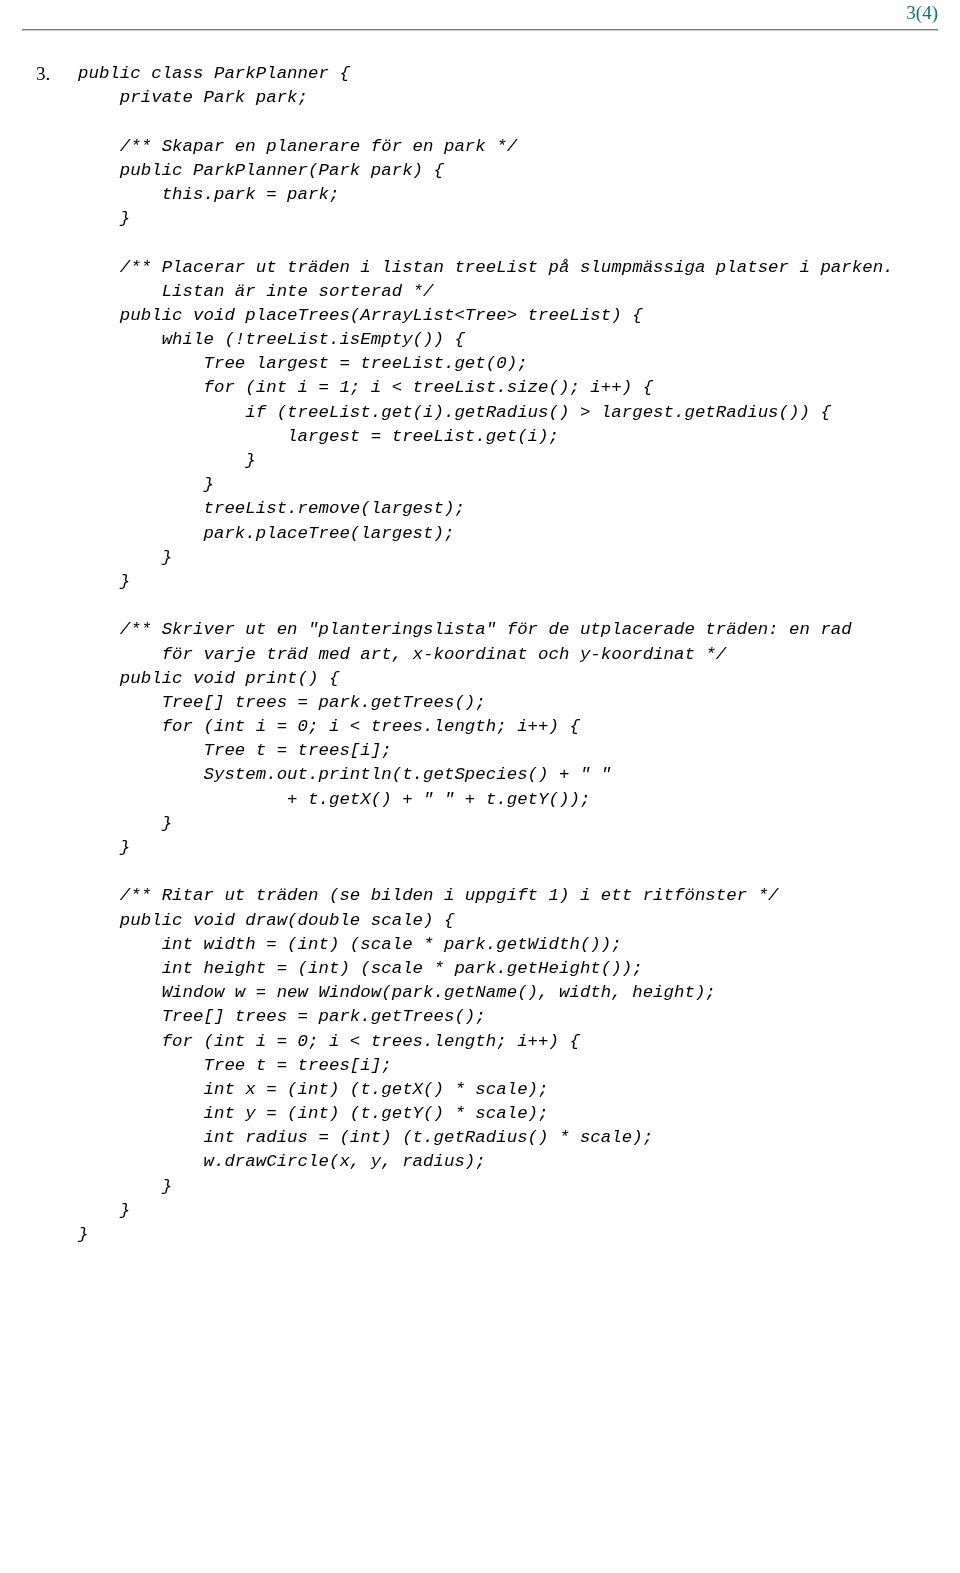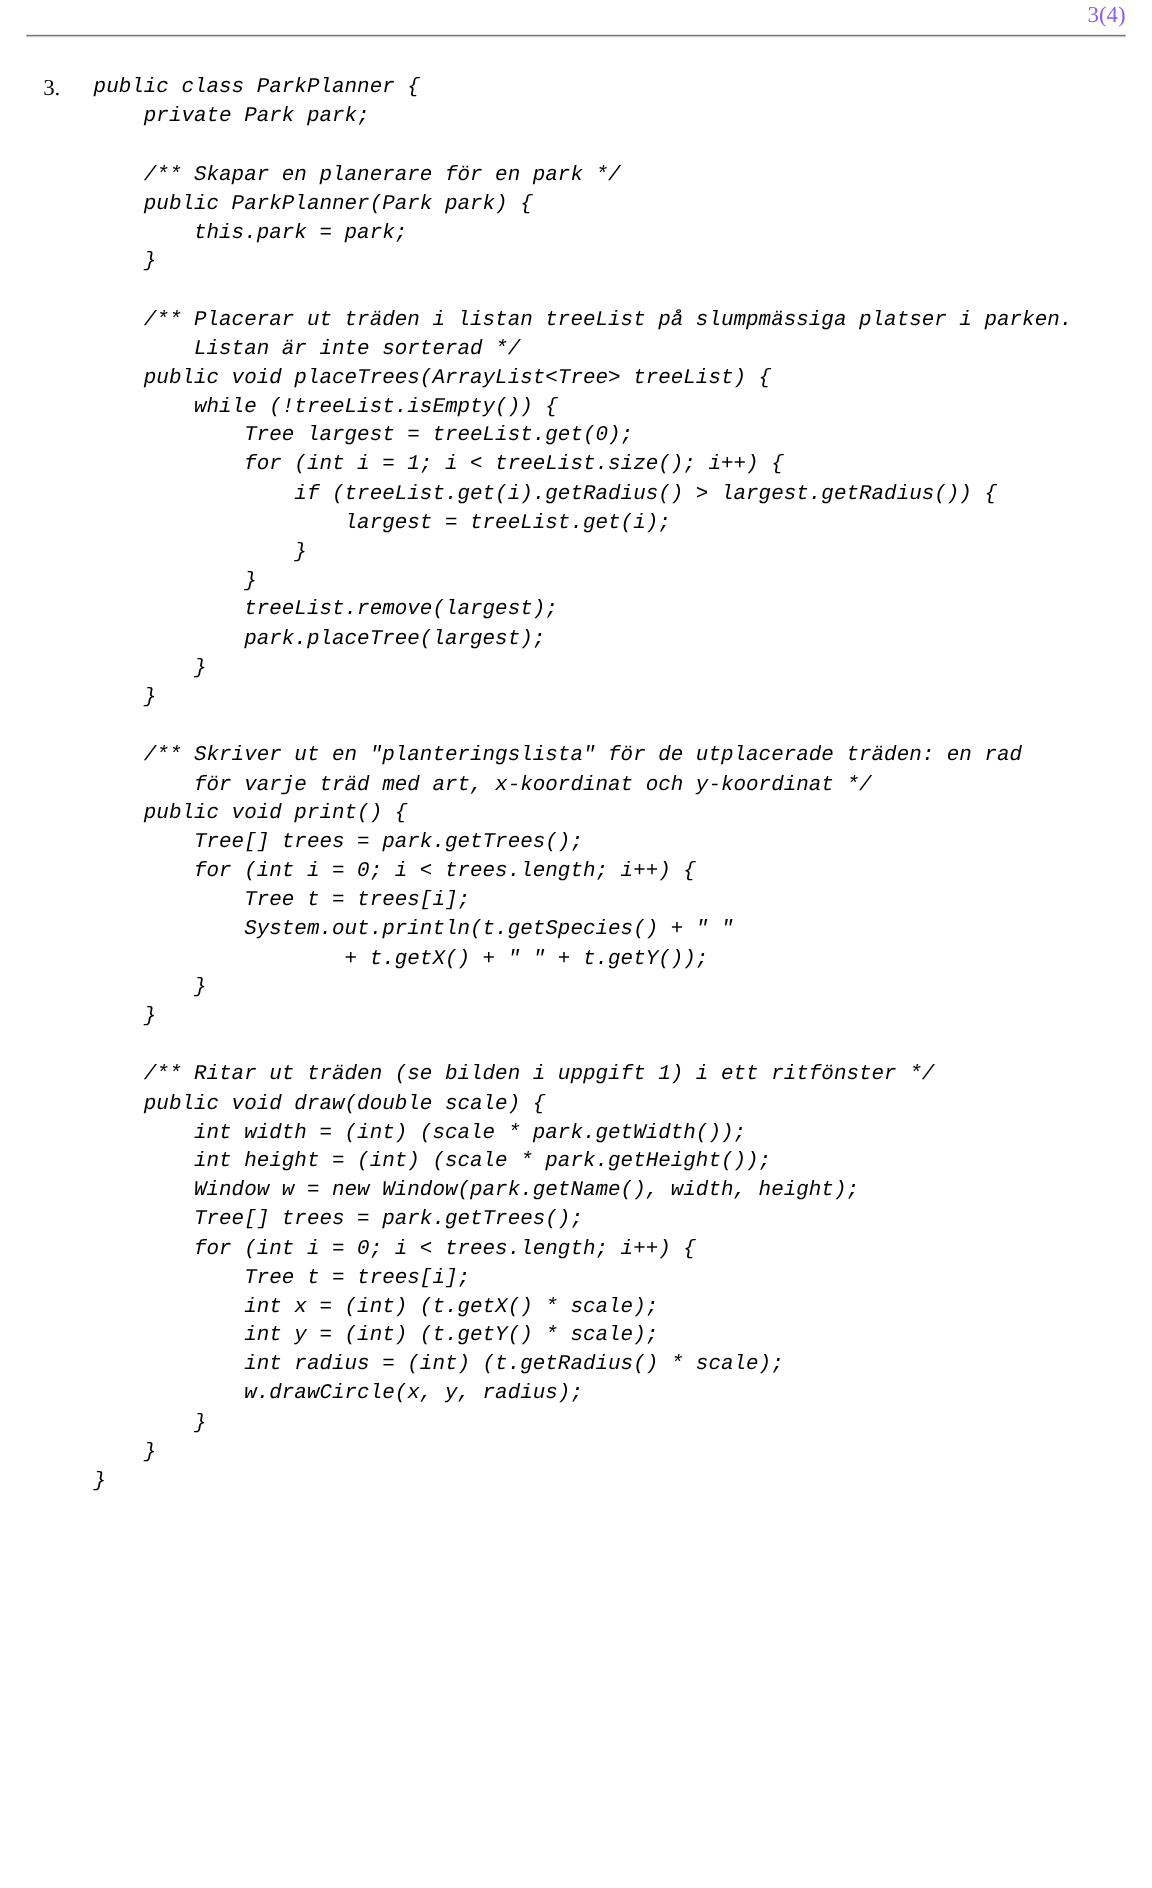--- a/index.html
+++ b/index.html
@@ -33,21 +33,21 @@
     height: 32px;
   }
   .page-number {
     position: absolute;
     right: 0px;
     top: 1px;
     font-family: "Liberation Serif", "DejaVu Serif", serif;
     font-size: 19px;
     line-height: 24px;
     letter-spacing: 0px;
-    color: #8b5cf6;
+    color: #0f766e;
     white-space: pre;
   }
   .header-rule {
     position: absolute;
     left: 0px;
     top: 29px;
     width: 916px;
     height: 0;
     border-top: 1px solid #7a7a7a;
     border-bottom: 1px solid #c9c9c9;

